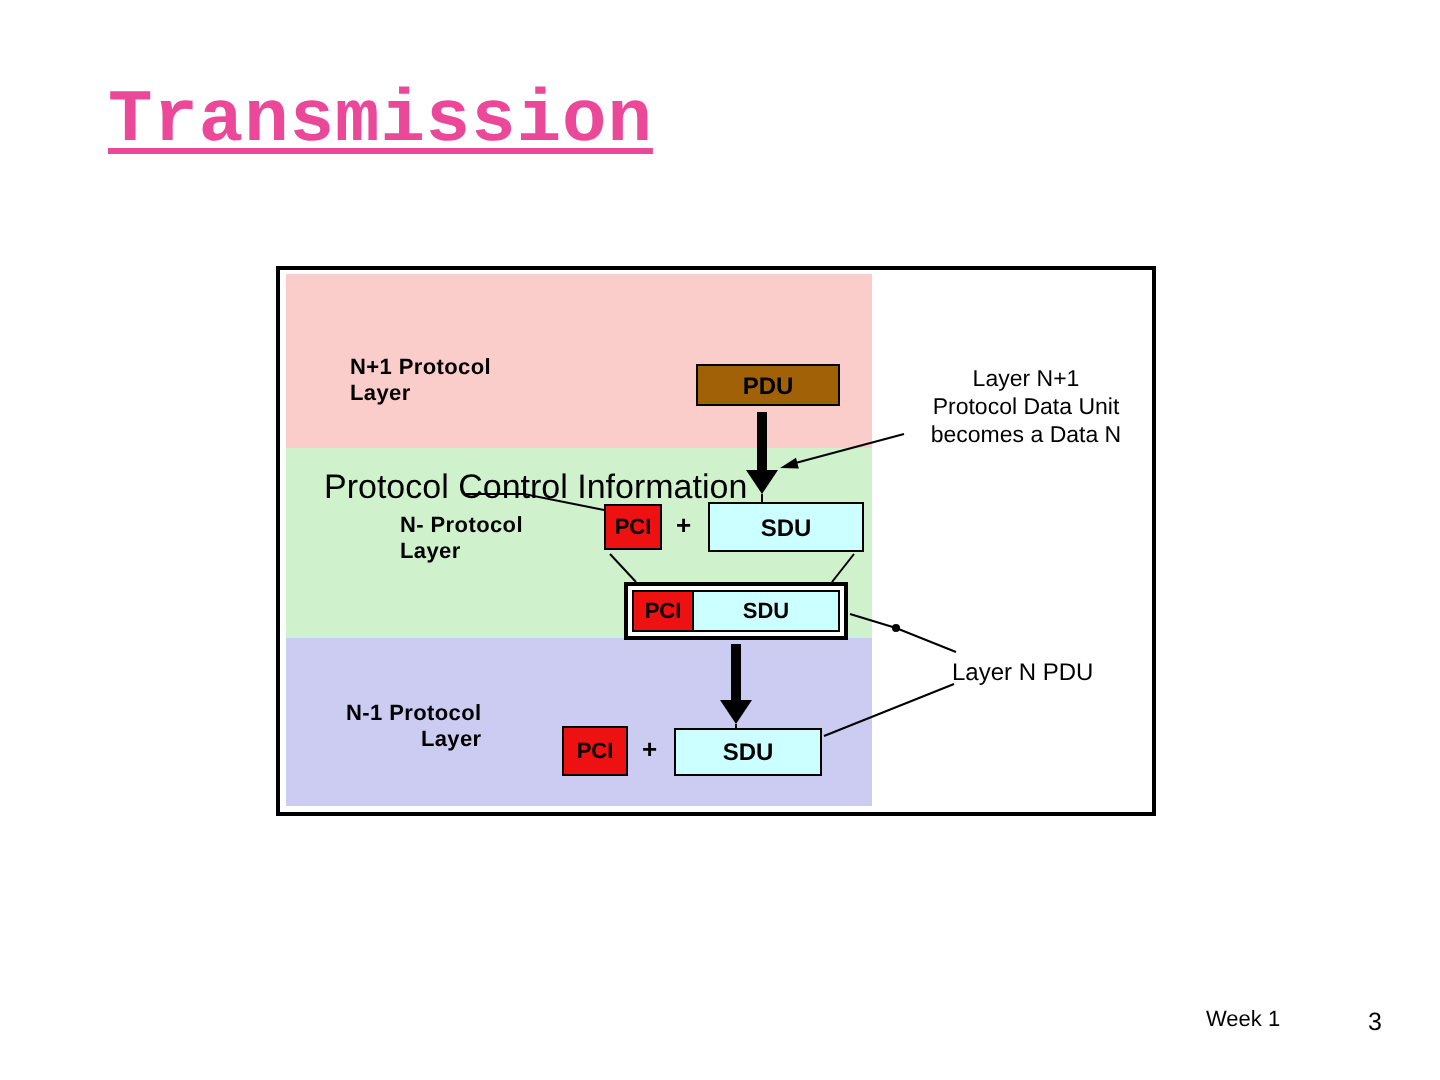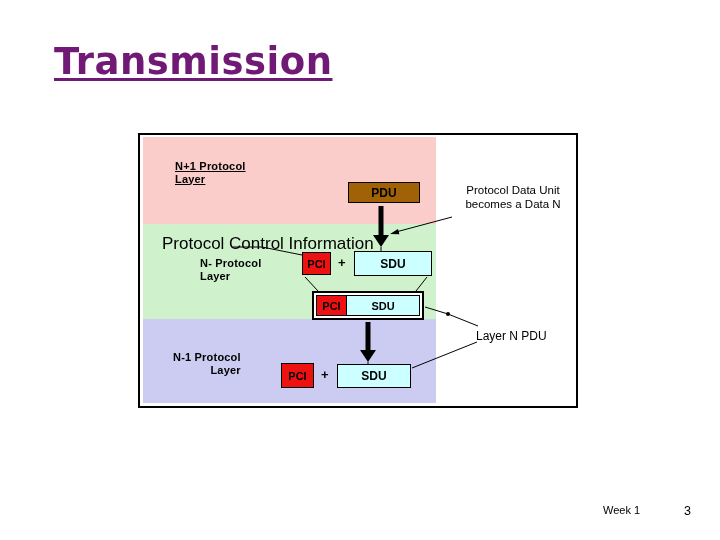--- a/index.html
+++ b/index.html
@@ -20,21 +20,21 @@
   }
   .band { position:absolute; left:3px; width:293px; }
   .band-1 { top:2px;   height:87px; }
   .band-2 { top:89px;  height:95px; }
   .band-3 { top:184px; height:84px; }
 
   .layer-label {
     position:absolute; font-size:11px; font-weight:bold; line-height:12.5px;
     letter-spacing:0.2px;
   }
-  .lbl-np1 { left:35px; top:25px;text-decoration:underline; }
+  .lbl-np1 { left:35px; top:43px; }
   .lbl-n   { left:33px; top:122px;margin-left:27px; }
   .lbl-nm1 { left:33px; top:216px;text-align:right; }
 
   .pci-expansion { position:absolute; left:22px; top:99px; font-size:17px; }
 
   .note {
     position:absolute; left:308px; top:48px; width:130px;
     font-size:11.5px; line-height:14px; text-align:center;
   }
   .layer-n-pdu { position:absolute; left:336px; top:194px; font-size:12px; }
@@ -69,21 +69,21 @@
   .combined .cell-sdu { flex:1; }
 
   svg.overlay { position:absolute; left:0; top:0; width:436px; height:271px; pointer-events:none; }
 
   .footer-week { position:absolute; left:603px; top:504px; font-size:11px; }
   .footer-page { position:absolute; left:684px; top:504px; font-size:12.5px; }
 </style>
 </head>
 <body>
 
-<div class="slide-title" style="color: #701a75;">Transmission</div>
+<div class="slide-title" style="color: #ec4899; font-family: Liberation Mono, monospace;">Transmission</div>
 
 <div class="diagram">
 
   <div class="band band-1" style="background-color: rgb(250, 205, 203);"></div>
   <div class="band band-2" style="background-color: rgb(207, 242, 204);"></div>
   <div class="band band-3" style="background-color: rgb(204, 204, 242);"></div>
 
   <svg class="overlay" viewBox="0 0 436 271">
 
     <g>
@@ -124,20 +124,21 @@
     <div>N- Protocol</div>
     <div>Layer</div>
   </div>
   <div class="layer-label lbl-nm1">
     <div>N-1 Protocol</div>
     <div>Layer</div>
   </div>
 
   <div class="pci-expansion">Protocol Control Information</div>
   <div class="note">
+    <div>Layer N+1</div>
     <div>Protocol Data Unit</div>
     <div>becomes a Data N</div>
   </div>
   <div class="layer-n-pdu">Layer N PDU</div>
 
   <div class="dbox pdu-box" style="background-color: #a16207;">PDU</div>
 
   <div class="dbox pci1-box" style="background-color: rgb(238, 17, 17);">PCI</div>
   <div class="plus plus-1">+</div>
   <div class="dbox sdu1-box" style="background-color: rgb(204, 255, 255);">SDU</div>

